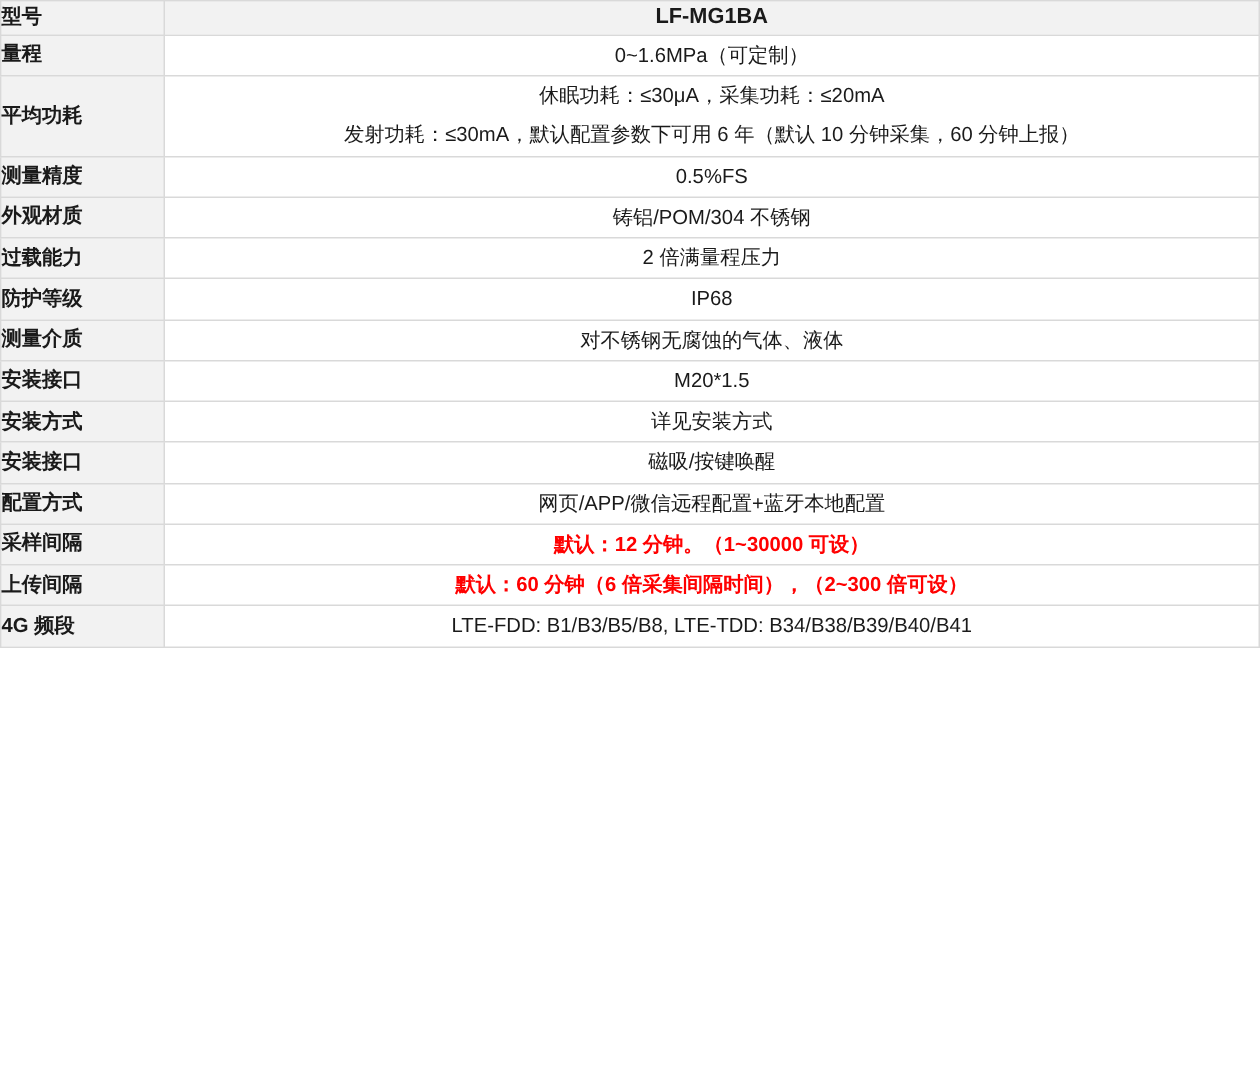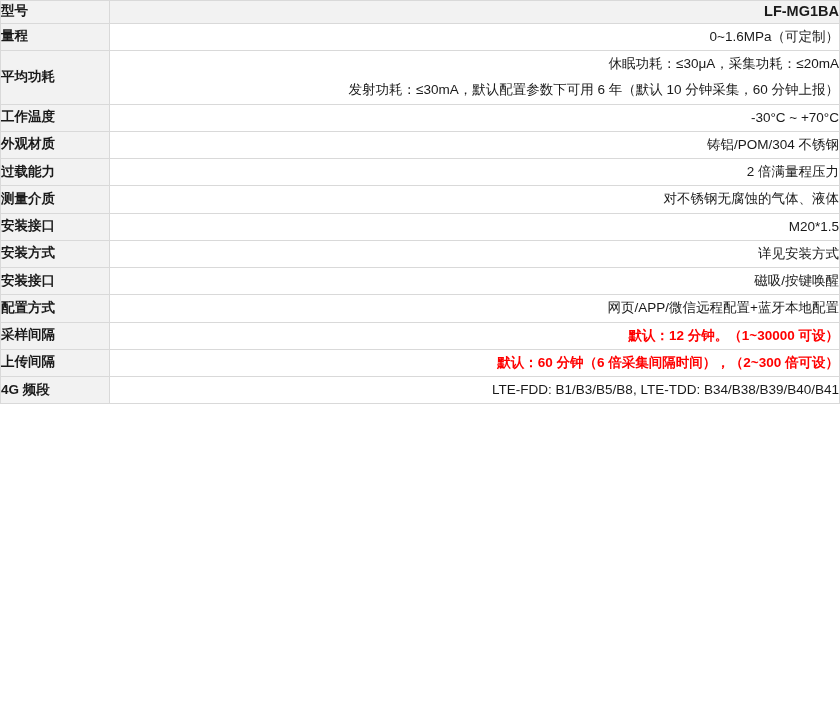--- a/index.html
+++ b/index.html
@@ -29,21 +29,21 @@
     background: #f2f2f2;
     text-align: left;
     font-size: 13.5px;
     font-weight: bold;
     color: #1a1a1a;
     padding: 9px 4px;
     line-height: 1.4;
   }
   td.value-cell {
     background: #ffffff;
-    text-align: right;
+    text-align: center;
     font-size: 13.5px;
     color: #1a1a1a;
     padding: 9px 8px;
     line-height: 1.5;
     margin-top: 17px;
   }
   td.header-label {
     background: #f2f2f2;
     font-weight: bold;
   }
@@ -80,35 +80,41 @@
         </td>
       </tr>
       <tr>
         <td class="label-cell">平均功耗</td>
         <td class="value-cell multiline-cell">
           <span class="value-line">休眠功耗：≤30μA，采集功耗：≤20mA</span>
           <span class="value-line">发射功耗：≤30mA，默认配置参数下可用 6 年（默认 10 分钟采集，60 分钟上报）</span>
         </td>
       </tr>
       <tr>
-        <td class="label-cell">工作温度</td>
+        <td class="label-cell">测量精度</td>
         <td class="value-cell">
-          <span class="value-line">-30°C ~ +70°C</span>
+          <span class="value-line">0.5%FS</span>
         </td>
       </tr>
       <tr>
         <td class="label-cell">外观材质</td>
         <td class="value-cell">
           <span class="value-line">铸铝/POM/304 不锈钢</span>
         </td>
       </tr>
       <tr>
         <td class="label-cell">过载能力</td>
         <td class="value-cell">
           <span class="value-line">2 倍满量程压力</span>
+        </td>
+      </tr>
+      <tr>
+        <td class="label-cell">防护等级</td>
+        <td class="value-cell">
+          <span class="value-line">IP68</span>
         </td>
       </tr>
       <tr>
         <td class="label-cell">测量介质</td>
         <td class="value-cell">
           <span class="value-line">对不锈钢无腐蚀的气体、液体</span>
         </td>
       </tr>
       <tr>
         <td class="label-cell">安装接口</td>

